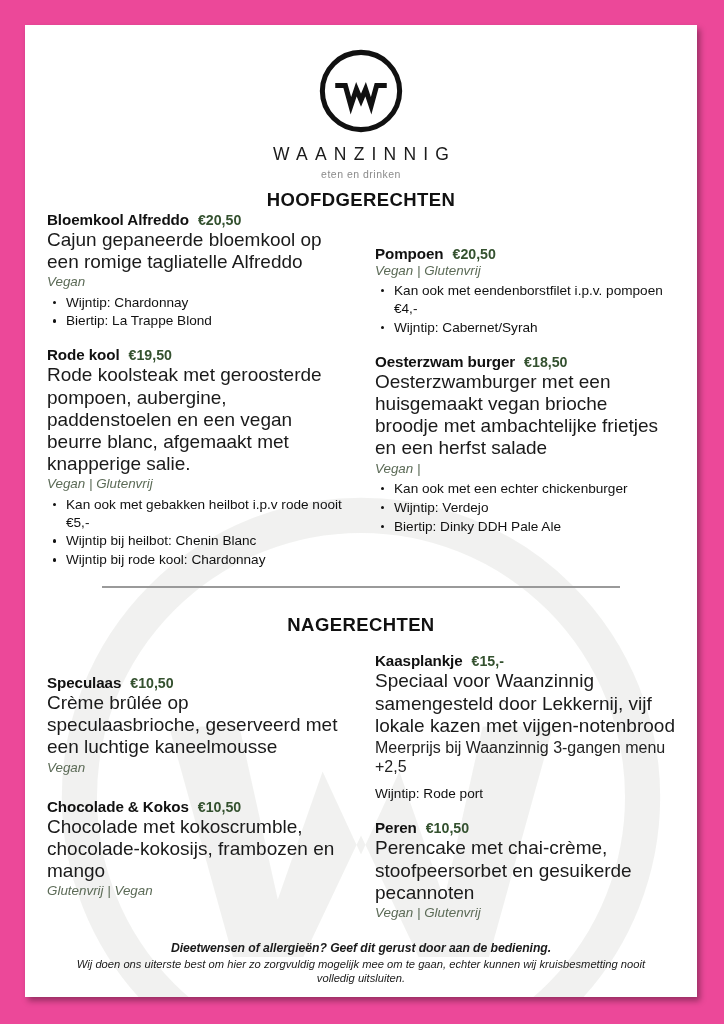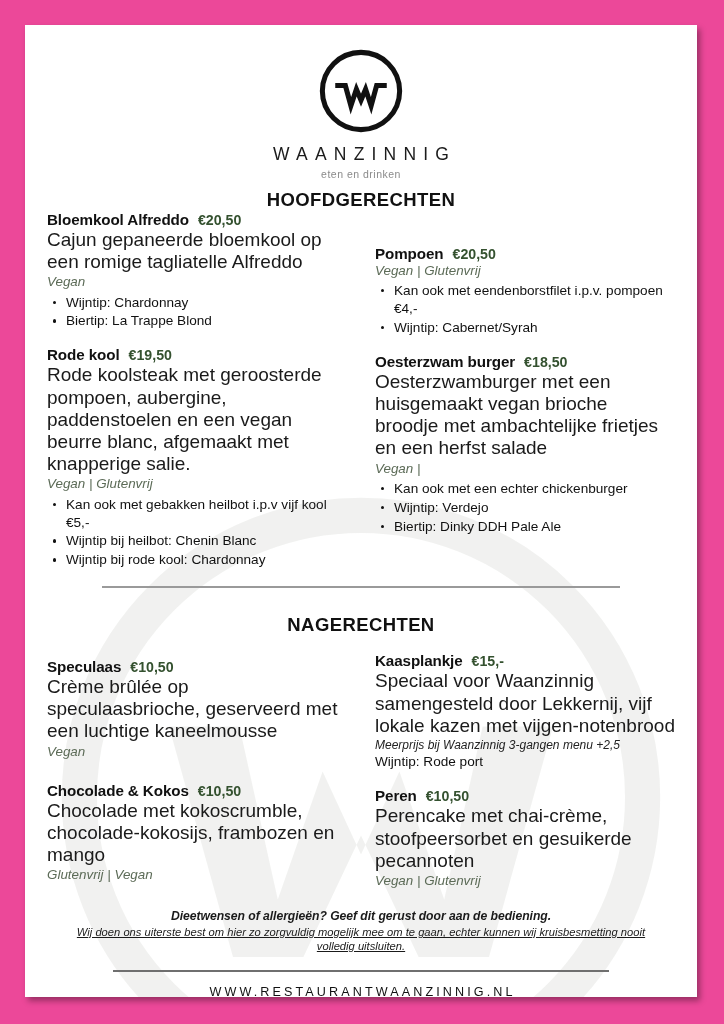--- a/index.html
+++ b/index.html
@@ -144,31 +144,30 @@
     color: #1a1a1a;
   }
   .dish-tags {
     font-size: 13.4px;
     font-style: italic;
     color: #5c6b57;
     line-height: 1.2;
     margin-top: 1px;
   }
   .dish-note {
-    font-size: 12px;
-    font-style: italic;
+    font-size: 16px;
     color: #222222;
     line-height: 1.2;
     margin-top: 1px;
   }
   .dish-plain {
     font-size: 13.6px;
     color: #111111;
     line-height: 1.25;
-    margin-top: 2px;
+    margin-top: 10px;
   }
 
   ul.dish-bullets {
     list-style: none;
     margin-top: 3px;
   }
   ul.dish-bullets li {
     position: relative;
     padding-left: 19px;
     font-size: 13.6px;
@@ -202,21 +201,20 @@
     color: #1a1a1a;
     letter-spacing: -0.05px;
   }
   .footer-sub {
     margin-top: 2px;
     font-size: 11.2px;
     font-style: italic;
     color: #1a1a1a;
     line-height: 1.26;
     padding: 0 6px;
-    text-decoration: underline;
   }
   .footer-rule {
     width: 496px;
     height: 1.6px;
     background: #6f6f6f;
     margin: 17px auto 0 auto;
   }
   .footer-url {
     margin-top: 13px;
     font-size: 12.6px;
@@ -268,21 +266,21 @@
           </div>
 
           <div class="dish">
             <div class="dish-head">
               <span class="dish-name">Rode kool</span>
               <span class="dish-price">€19,50</span>
             </div>
             <div class="dish-desc">Rode koolsteak met geroosterde pompoen, aubergine, paddenstoelen en een vegan beurre blanc, afgemaakt met knapperige salie.</div>
             <div class="dish-tags">Vegan | Glutenvrij</div>
             <ul class="dish-bullets">
-              <li>Kan ook met gebakken heilbot i.p.v vijf kool €5,-</li>
+              <li>Kan ook met gebakken heilbot i.p.v rode nooit €5,-</li>
               <li>Wijntip bij heilbot: Chenin Blanc</li>
               <li>Wijntip bij rode kool: Chardonnay</li>
             </ul>
           </div>
 
         </div>
 
         <div class="col right">
 
           <div class="dish">

